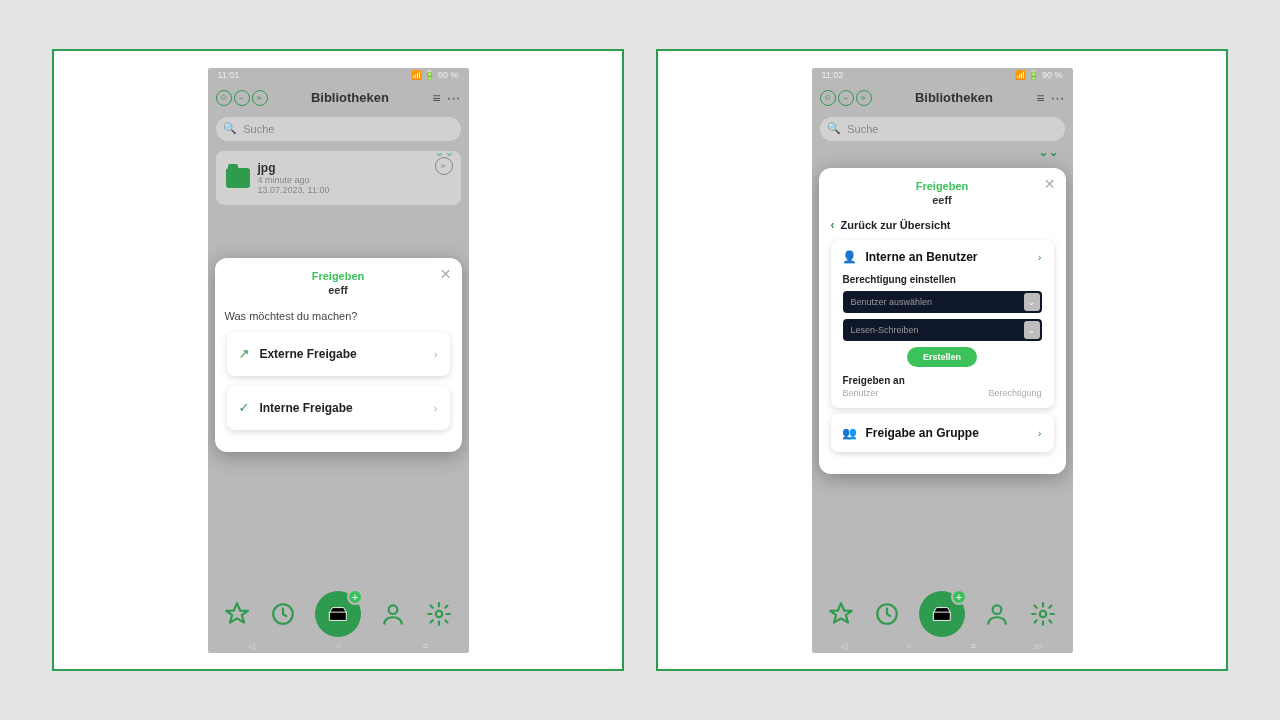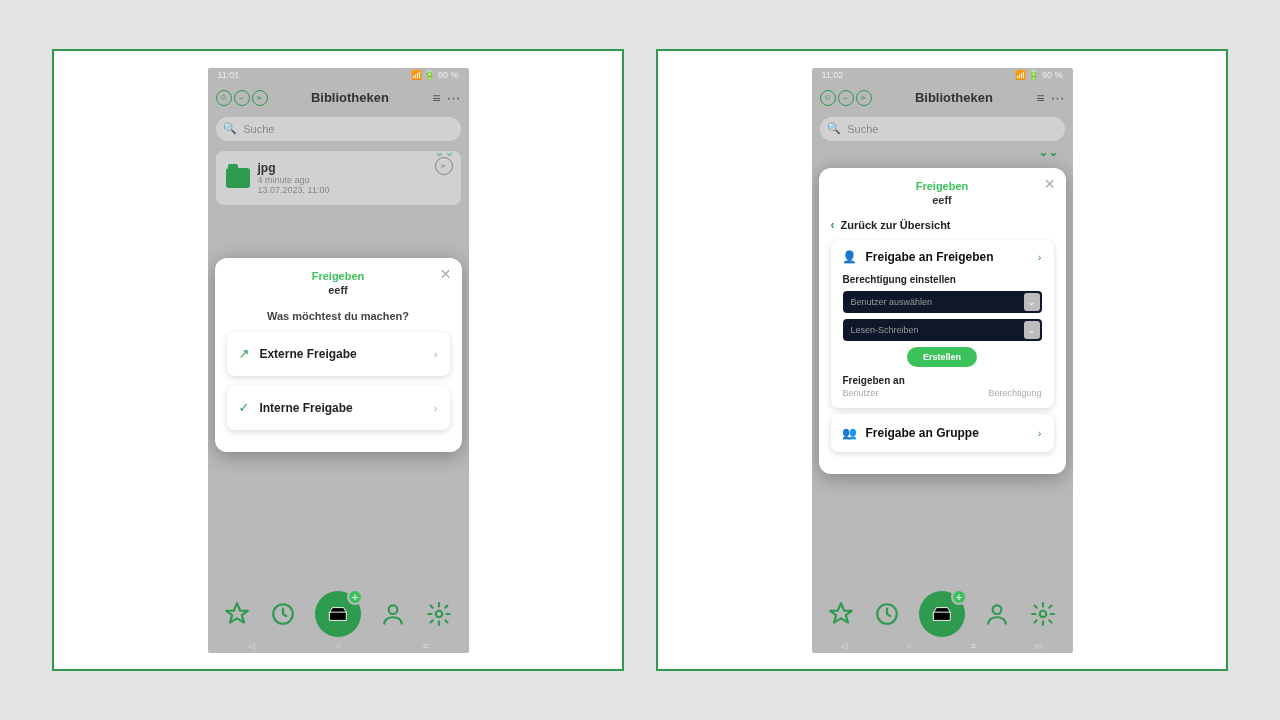--- a/index.html
+++ b/index.html
@@ -41,21 +41,21 @@
   .bnav .nv svg{width:26px;height:26px;stroke:var(--green);fill:none;stroke-width:2;}
   .bnav .center{width:46px;height:46px;background:var(--green);border-radius:50%;position:relative;display:flex;align-items:center;justify-content:center;}
   .bnav .center svg{stroke:#fff;width:22px;height:22px;}
   .bnav .center .plus{position:absolute;top:-2px;right:-2px;width:16px;height:16px;background:var(--green-bright);border-radius:50%;color:#fff;font-size:11px;display:flex;align-items:center;justify-content:center;border:2px solid var(--phone-grey);}
   .sysnav{position:absolute;bottom:0;left:0;right:0;height:14px;display:flex;align-items:center;justify-content:space-around;color:#ddd;font-size:9px;}
   
   .modal{position:absolute;left:7px;right:7px;background:#fff;border-radius:12px;box-shadow:0 4px 20px rgba(0,0,0,0.3);padding:12px 10px;color:#333;}
   .modal .close{position:absolute;top:8px;right:10px;color:#aaa;font-size:14px;cursor:pointer;}
   .mtitle{text-align:center;color:var(--green-bright);font-size:11px;font-weight:bold;}
   .msub{text-align:center;font-size:11px;font-weight:bold;margin-top:2px;}
-  .mq{text-align:center;font-size:11px;margin:14px 0 10px 0;color:#444;font-weight:bold;}
+  .mq{font-size:11px;margin:14px 0 10px 0;color:#444;}
   .opt{background:#fff;border-radius:8px;box-shadow:0 2px 6px rgba(0,0,0,0.15);height:44px;display:flex;align-items:center;padding:0 12px;margin:10px 2px;position:relative;}
   .opt .oicon{color:var(--green);margin-right:10px;font-size:13px;}
   .opt .olbl{font-size:12px;font-weight:bold;color:#222;}
   .opt .arr{position:absolute;right:12px;color:#aaa;font-size:11px;}
   
   .back{display:flex;align-items:center;gap:6px;font-size:11px;font-weight:bold;color:#222;margin:12px 2px 8px 2px;}
   .back .bchev{color:var(--green);font-size:12px;}
   .card{background:#fff;border-radius:8px;box-shadow:0 2px 6px rgba(0,0,0,0.15);padding:10px 12px;margin:6px 2px;}
   .cardhead{display:flex;align-items:center;gap:8px;position:relative;}
   .cardhead .ci{color:var(--green);font-size:12px;}
@@ -202,21 +202,21 @@
       <div class="msub">eeff</div>
 
       <div class="back">
         <span class="bchev">‹</span>
         <span>Zurück zur Übersicht</span>
       </div>
 
       <div class="card">
         <div class="cardhead">
           <span class="ci">👤</span>
-          <span class="cl">Freigabe an Freigeben</span>
+          <span class="cl">Interne an Benutzer</span>
           <span class="arr">›</span>
         </div>
         <div class="sect">Berechtigung einstellen</div>
         <div class="sel">
           <span>Benutzer auswählen</span>
           <span class="dd">⌄</span>
         </div>
         <div class="sel">
           <span>Lesen-Schreiben</span>
           <span class="dd">⌄</span>

